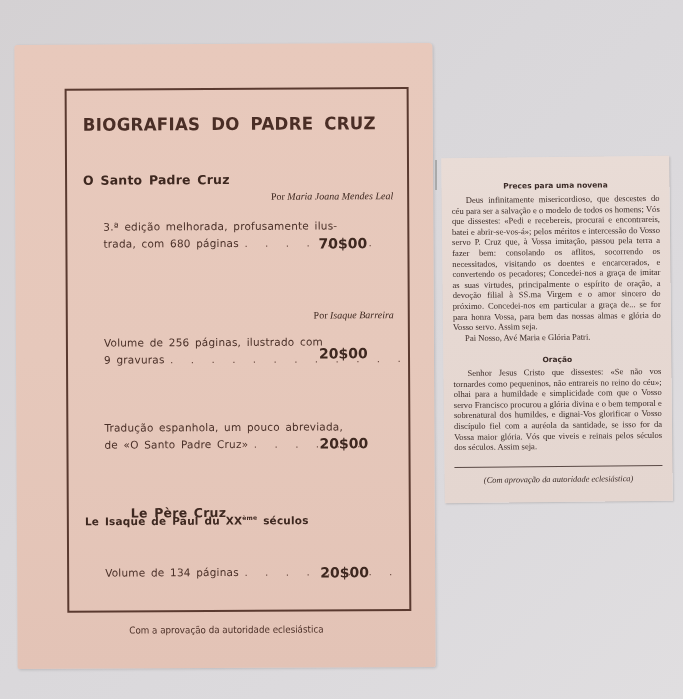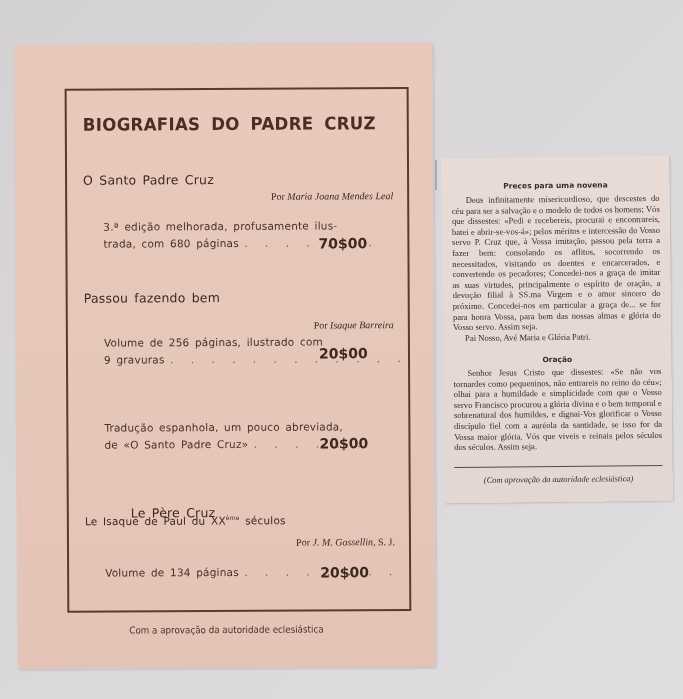--- a/index.html
+++ b/index.html
@@ -22,21 +22,21 @@
       position: absolute; left: 50px; top: 44px; width: 340px; height: 520px;
       border: 2px solid #5a3a30;
     }
     .booklet-title {
       position: absolute; left: 68px; top: 70px; width: 310px;
       font-family: "DejaVu Sans", sans-serif; font-weight: bold; font-size: 17.5px;
       color: #4a2e26; letter-spacing: 0.3px; word-spacing: 5px;
       transform: scaleX(0.95); transform-origin: left;
     }
     .book-title {
-      position: absolute; font-family: "DejaVu Sans", sans-serif; font-weight: normal;
+      position: absolute; font-family: "DejaVu Sans", sans-serif; font-weight: bold;
       font-size: 12.5px; color: #3e2820; letter-spacing: 0.2px; word-spacing: 2px;
     }
     .book-author {
       position: absolute; right: 40px; font-family: "Liberation Serif", serif;
       font-size: 10px; color: #3e2820; text-align: right;
     }
     .book-author i { font-style: italic; }
     .book-desc {
       position: absolute; font-family: "DejaVu Sans", sans-serif;
       font-size: 10.5px; color: #4a3028; line-height: 17px; letter-spacing: 0.2px; word-spacing: 2px;
@@ -97,45 +97,39 @@
     <div class="book-author" style="top:147px;">
       <span>Por</span>
       <i>Maria Joana Mendes Leal</i>
     </div>
     <div class="book-desc" style="left:88px; top:174px;">
       <div>3.ª edição melhorada, profusamente ilus-</div>
       <div><span>trada, com 680 páginas</span> <span class="dots">. . . . . . .</span></div>
     </div>
     <div class="book-price" style="top:192px;">70$00</div>
 
-    <div class="book-title" style="left:68px; top:246px;">Passou fazendo bem</div>
-    <div class="book-author" style="top:276px;padding-left:40px;">
+    <div class="book-author" style="top:266px;padding-left:40px;">
       <span>Por</span>
       <i>Isaque Barreira</i>
     </div>
     <div class="book-desc" style="left:88px; top:290px;">
       <div>Volume de 256 páginas, ilustrado com</div>
       <div><span>9 gravuras</span> <span class="dots">. . . . . . . . . . . .</span></div>
     </div>
     <div class="book-price" style="top:302px;">20$00</div>
 
     <div class="book-desc" style="left:88px; top:375px;">
       <div>Tradução espanhola, um pouco abreviada,</div>
       <div><span>de «O Santo Padre Cruz»</span> <span class="dots">. . . . . .</span></div>
     </div>
     <div class="book-price" style="top:392px;">20$00</div>
 
     <div class="book-title" style="left:68px; top:461px;padding-left:46px;">Le Père Cruz</div>
     <div class="book-title" style="left:68px; top:470px; font-size:10.5px;">
       <span>Le Isaque de Paul du XX</span><sup style="font-size:6px;">ème</sup><span> séculos</span>
-    </div>
-    <div class="book-author" style="top:493px;">
-      <span>Por</span>
-      <i>J. M. Gossellin,</i>
-      <span>S. J.</span>
     </div>
     <div class="book-desc" style="left:88px; top:520px;">
       <div><span>Volume de 134 páginas</span> <span class="dots">. . . . . . . .</span></div>
     </div>
     <div class="book-price" style="top:521px;">20$00</div>
 
     <div class="booklet-footer">Com a aprovação da autoridade eclesiástica</div>
   </div>
 
   <div class="pin"></div>

